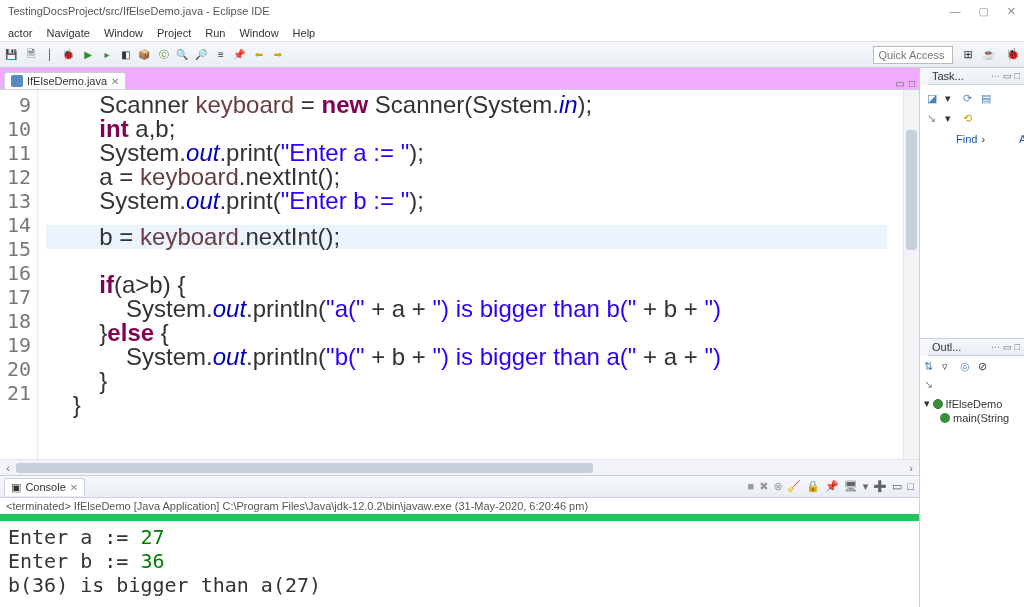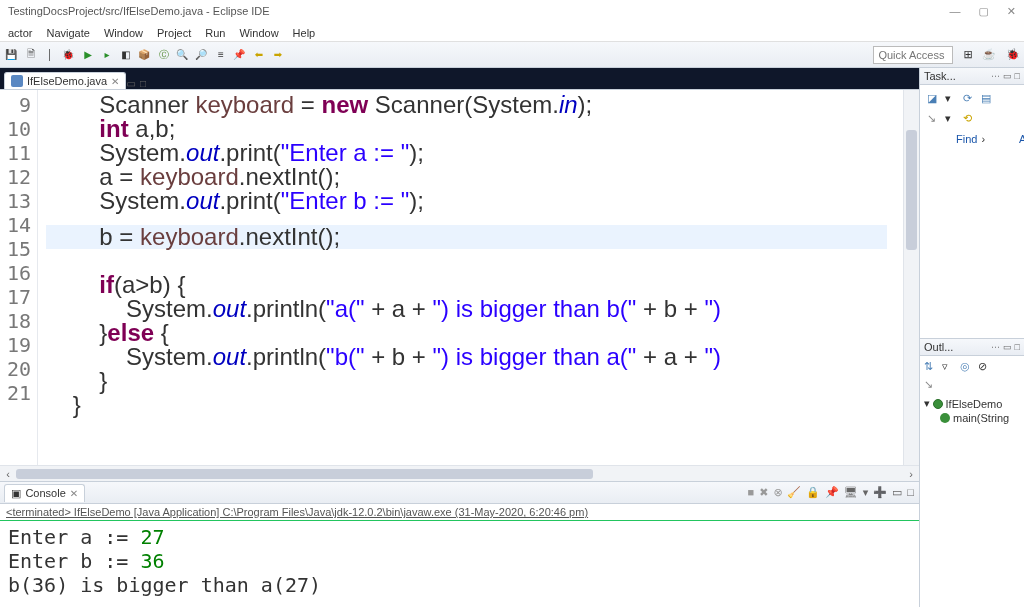--- a/index.html
+++ b/index.html
@@ -11,21 +11,21 @@
 .menubar { height:20px; background:#fff; display:flex; align-items:flex-end; padding:0 2px; gap:2px; border-bottom:1px solid #e0e0e0; }
 .menu-item { padding:2px 6px; color:#333; cursor:pointer; }
 .toolbar { height:26px; background:linear-gradient(#f6f8fb,#e9edf3); border-bottom:1px solid #c8d0da; display:flex; align-items:center; padding:0 4px; justify-content:space-between; }
 .tool-icons { display:flex; gap:3px; align-items:center; }
 .tool-icons span { width:16px; height:16px; display:inline-flex; align-items:center; justify-content:center; font-size:10px; border-radius:2px; cursor:pointer; }
 .quick { display:flex; align-items:center; gap:10px; }
 .quick input { border:1px solid #bbb; padding:2px 4px; width:80px; font-size:11px; }
 .workarea { display:flex; height:calc(607px - 22px - 20px - 26px); }
 .left { flex:1; display:flex; flex-direction:column; border-right:1px solid #c8d0da; min-width:0; }
 .right { width:104px; display:flex; flex-direction:column; background:#f4f6f9; }
-.tabs { height:22px; display:flex; align-items:flex-end; background:#0f172a; border-bottom:1px solid #c8d0da; padding-left:4px; justify-content:flex-start; }
+.tabs { height:22px; display:flex; align-items:flex-end; background:#f0abfc; border-bottom:1px solid #c8d0da; padding-left:4px; justify-content:space-between; }
 .tabs-right { display:flex; gap:4px; padding-right:4px; color:#666; font-size:10px; }
 .tab { display:flex; align-items:center; gap:4px; background:#fff; border:1px solid #c8d0da; border-bottom:none; padding:2px 6px; font-size:11px; border-radius:3px 3px 0 0; cursor:pointer; }
 .tab .java-icon { width:12px; height:12px; background:#5a88c2; border-radius:2px; display:inline-block; }
 .tab .close { color:#888; font-size:10px; cursor:pointer; }
 .editor { flex:1; display:flex; background:#fff; min-height:0; position:relative; overflow:hidden; }
 .gutter { width:38px; background:#fff; border-right:1px solid #e6e9ee; text-align:right; padding-right:6px; font-family:Consolas,monospace; font-size:20px; color:#787878; line-height:24px; padding-top:3px;}
 .code { flex:1; font-family:Liberation Sans, sans-serif; font-size:24px; line-height:24px; padding:3px 16px 0 8px; white-space:pre; overflow:hidden; }
 .code .line { height:24px; }
 .code .hl { background:#eaf3fe;margin-top:12px; }
 .kw { color:#7f0055; font-weight:bold; }
@@ -36,24 +36,24 @@
 .vscroll .thumb { position:absolute; left:2px; right:2px; top:40px; height:120px; background:#c8ceda; border-radius:3px; }
 .hscroll { height:16px; background:#f1f3f6; border-top:1px solid #e0e4ea; display:flex; align-items:center; }
 .hscroll .arrow { width:16px; text-align:center; color:#666; cursor:pointer; }
 .hscroll .track { flex:1; height:10px; position:relative; }
 .hscroll .thumb { position:absolute; left:0; width:65%; top:0; bottom:0; background:#c8ceda; border-radius:3px; }
 .console-wrap { border-top:1px solid #c8d0da; }
 .console-hdr { height:22px; background:linear-gradient(#f6f8fb,#e9edf3); display:flex; align-items:center; justify-content:space-between; padding:0 4px; border-bottom:1px solid #c8d0da; }
 .console-tab { display:flex; align-items:center; gap:4px; background:#fff; border:1px solid #c8d0da; border-bottom:none; padding:2px 6px; font-size:11px; border-radius:3px 3px 0 0; }
 .console-tools { display:flex; gap:3px; color:#666; font-size:11px; }
 .console-tools span { cursor:pointer; padding:0 1px; }
-.console-status { padding:2px 6px; color:#555; background:#fff; border-bottom:1px solid #22c55e; font-size:11px;text-decoration:underline; }
+.console-status { padding:2px 6px; color:#555; background:#fff; border-bottom:7px solid #22c55e; font-size:11px; }
 .console-out { font-family:Consolas,monospace; font-size:20px; line-height:24px; padding:4px 8px; background:#fff; height:86px; white-space:pre; }
 .console-out .in { color:#008000; }
-.panel-hdr { display:flex; align-items:center; justify-content:space-between; padding:2px 4px; background:linear-gradient(#f6f8fb,#e9edf3); border-bottom:1px solid #c8d0da; font-size:11px; }
+.panel-hdr { display:flex; align-items:center; justify-content:space-between; padding:2px 4px; background:linear-gradient(#f6f8fb,#e9edf3); border-bottom:1px solid #c8d0da; font-size:11px;margin-left:8px; }
 .panel-hdr .ctrls { display:flex; gap:3px; color:#666; font-size:9px; }
 .panel-body { flex:1; background:#fff; padding:4px; font-size:11px; overflow:hidden; }
 .task-icons { display:flex; gap:4px; padding:3px; flex-wrap:wrap; }
 .task-icons span { width:14px; height:14px; display:inline-block; }
 .task-filter { display:flex; gap:4px; align-items:center; padding:4px 2px; font-size:11px; }
 .outline-tree { font-size:11px; }
 .outline-tree .node { display:flex; align-items:center; gap:3px; padding:1px 0; cursor:pointer; }
 .green-dot { width:10px; height:10px; background:#3a8f3a; border-radius:50%; display:inline-block; }
 .panel { display:flex; flex-direction:column; }
 .panel.task { height:270px; }

